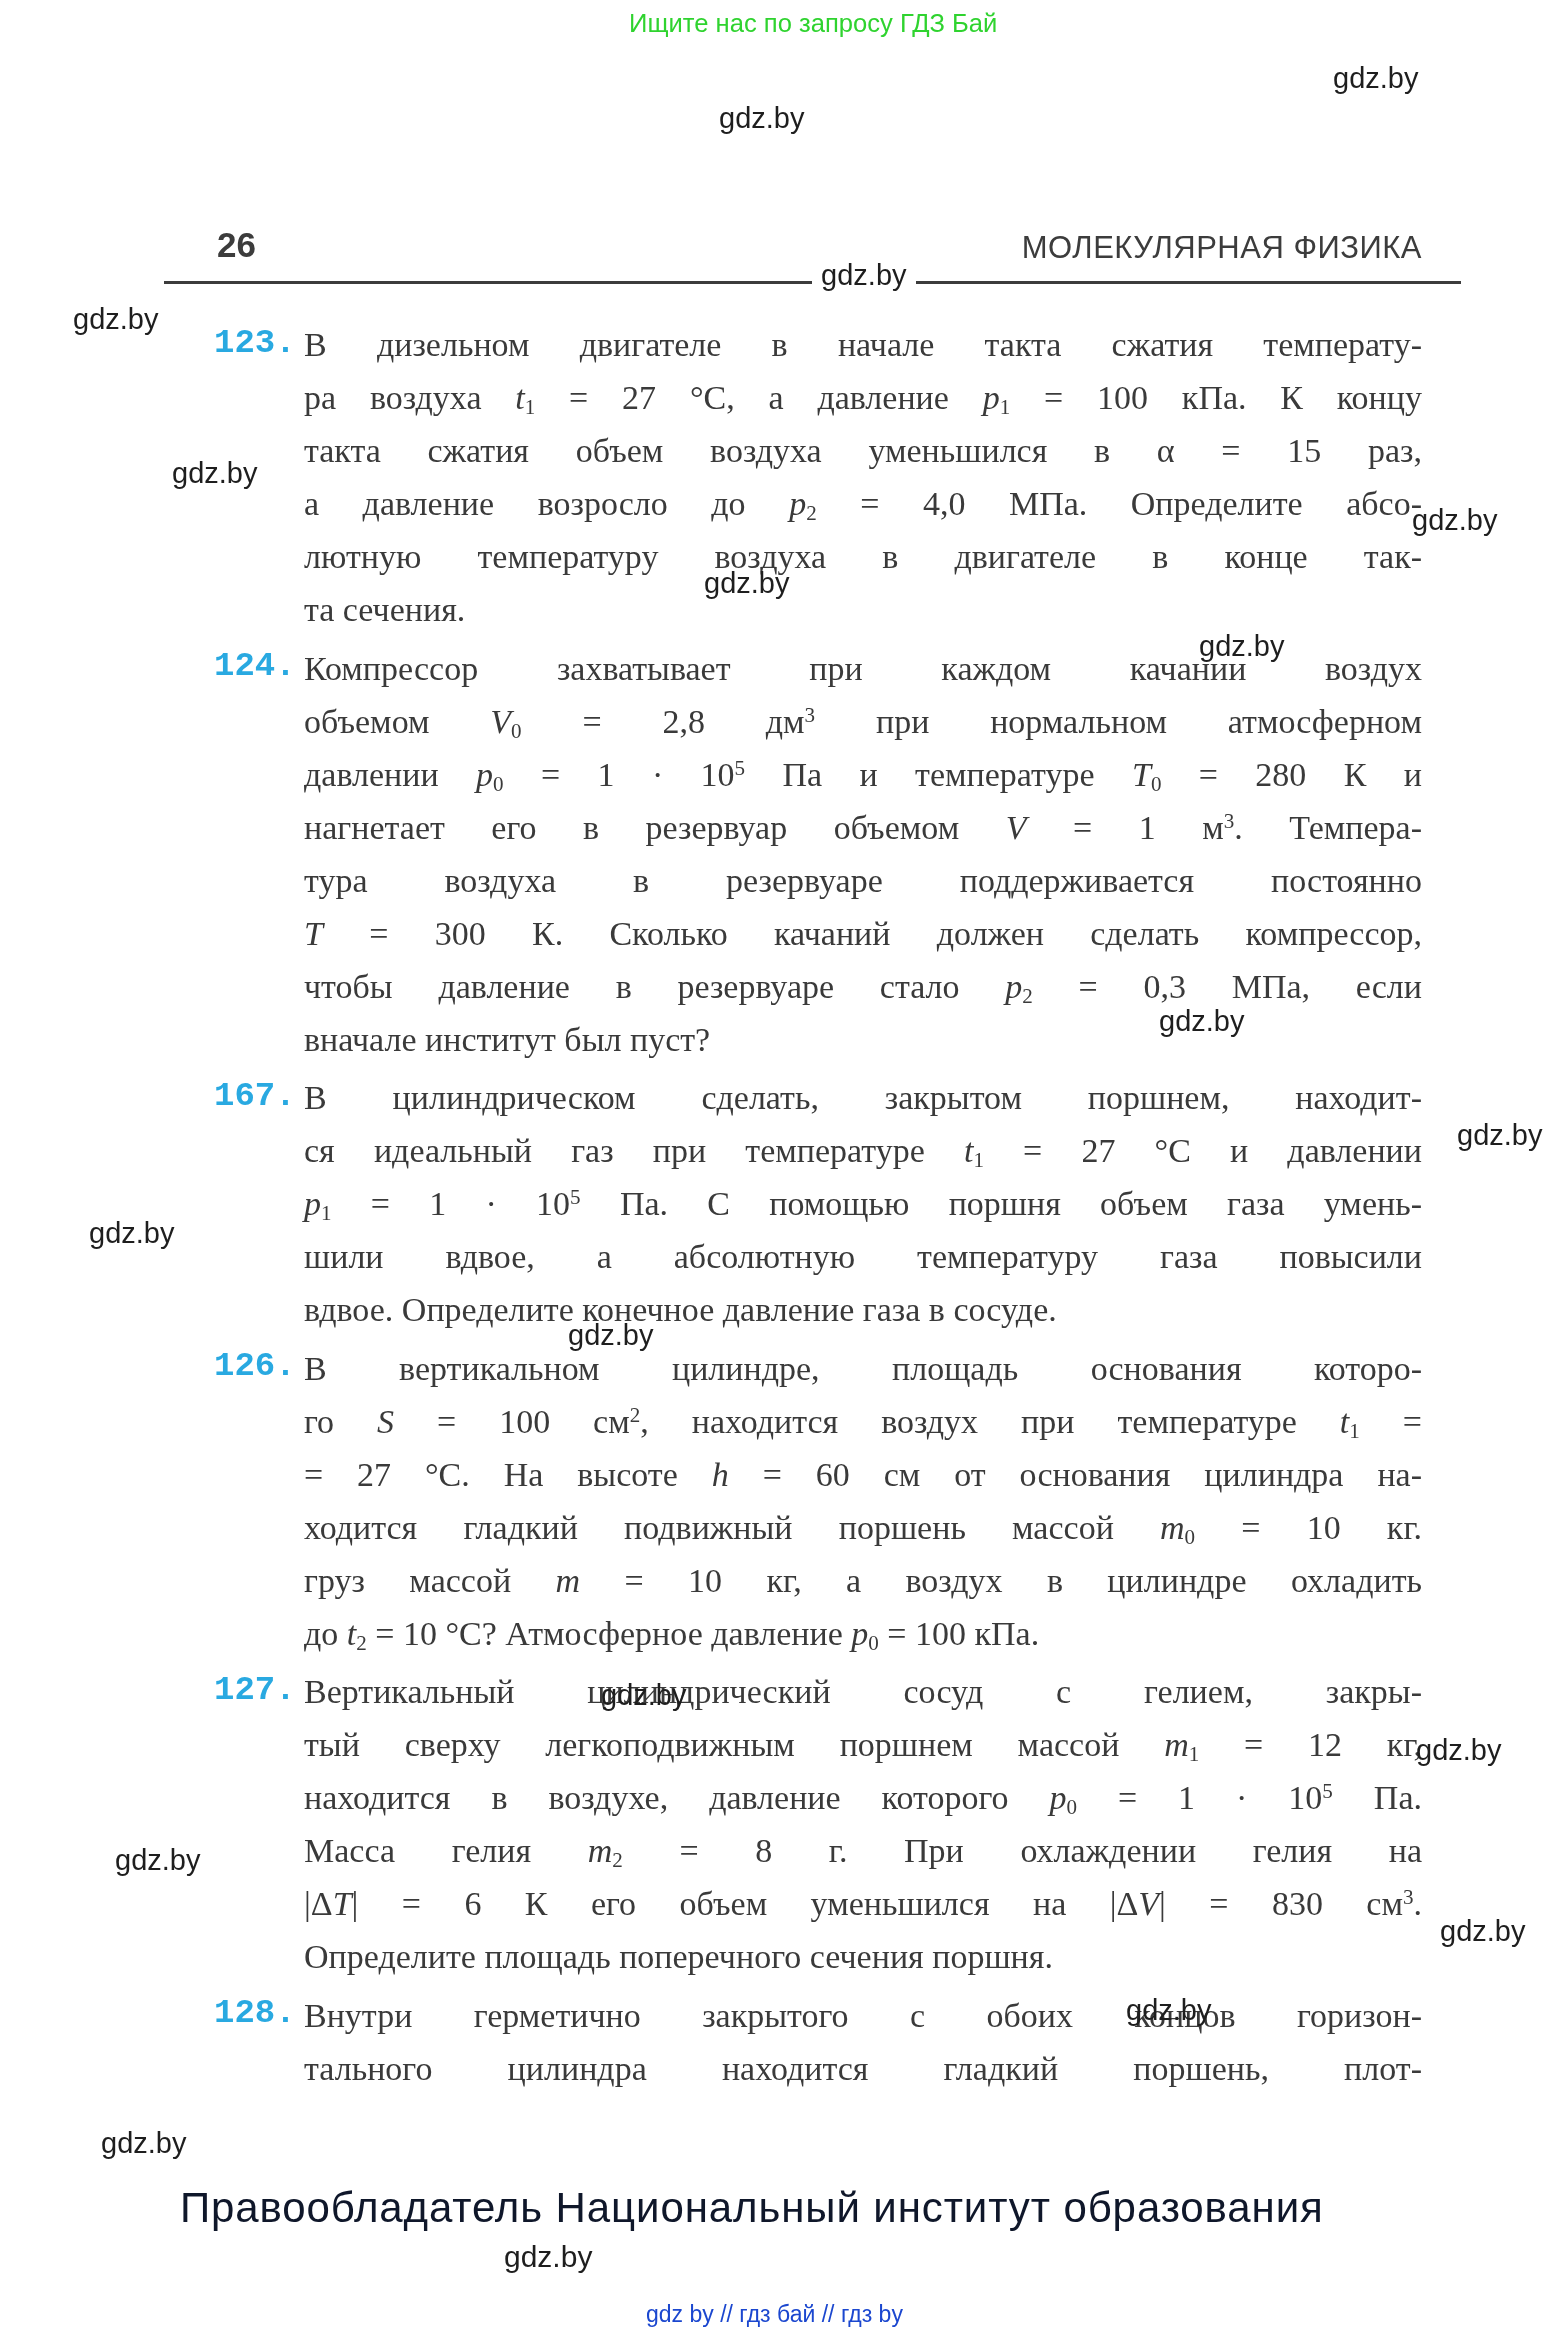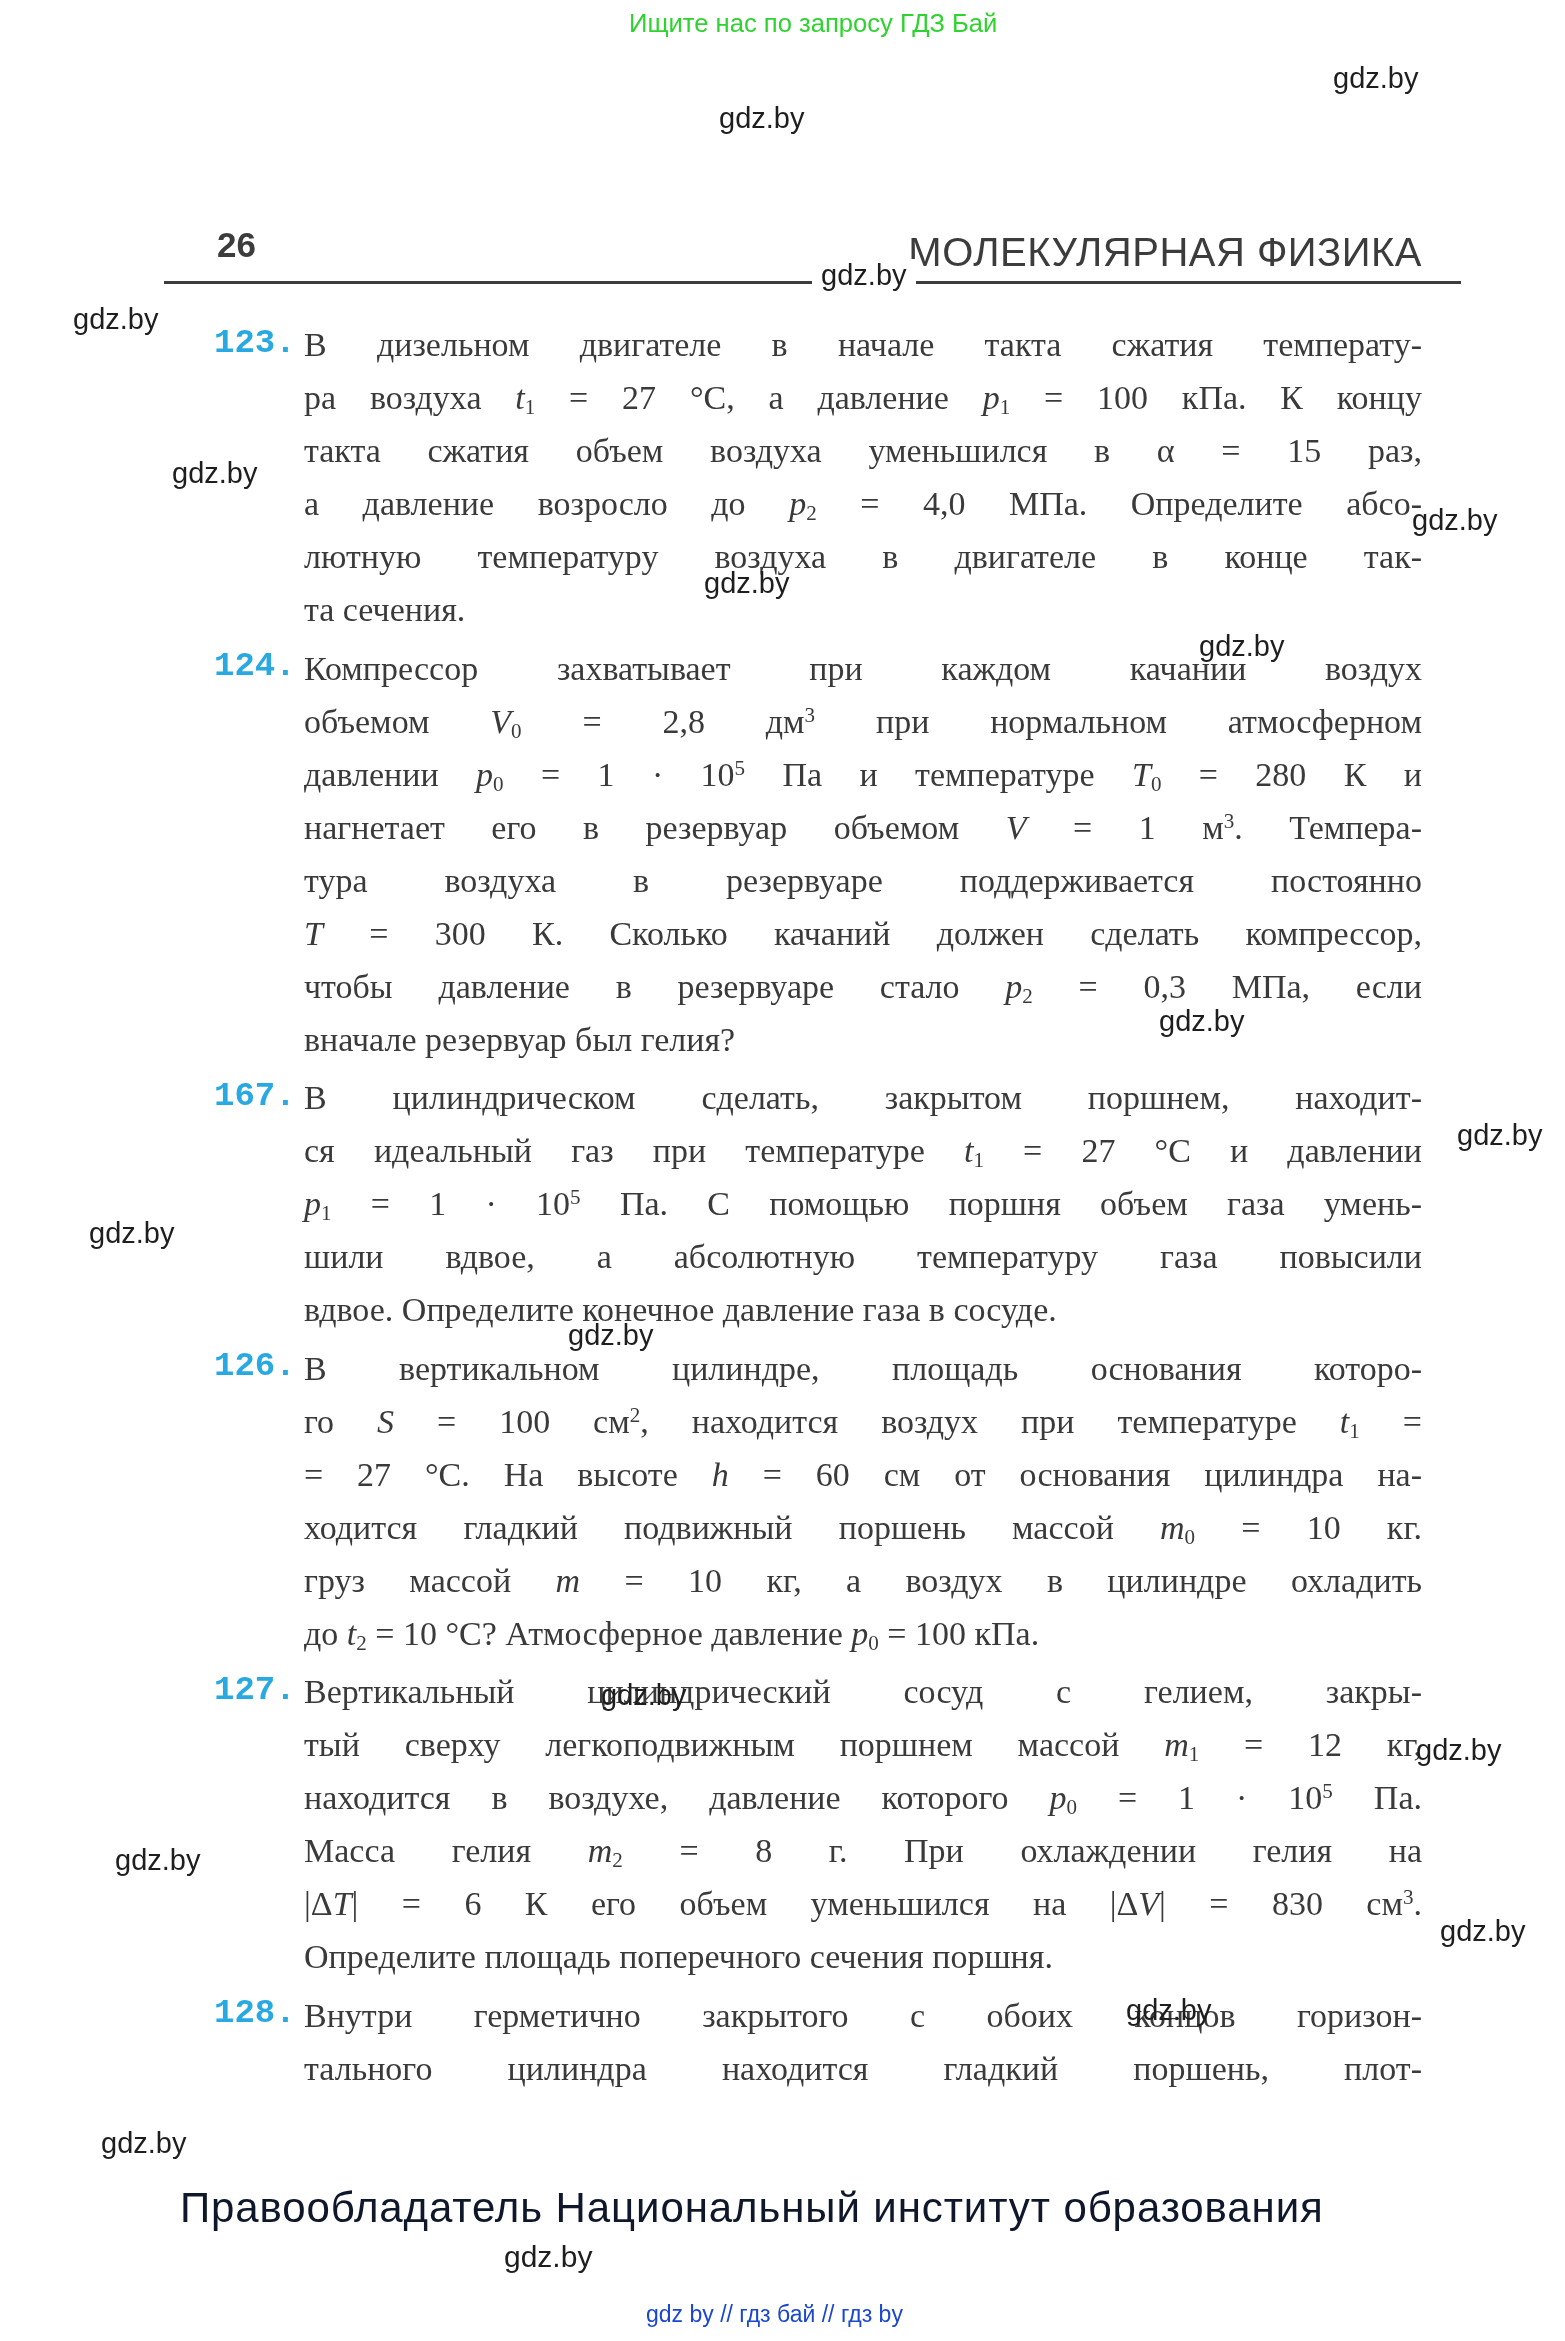--- a/index.html
+++ b/index.html
@@ -40,21 +40,21 @@
     left: 217px; top: 225px;
     font-family: "Liberation Sans", sans-serif;
     font-weight: bold;
     font-size: 35px;
     color: #3c3c3c;
   }
   .chapter {
     position: absolute;
     right: 143px; top: 230px;
     font-family: "Liberation Sans", sans-serif;
-    font-size: 40px;
+    font-size: 31px;
     letter-spacing: 0.5px;
     color: #3c3c3c;
     white-space: nowrap;
   }
   .rule {
     position: absolute;
     left: 164px; top: 281px;
     width: 1297px; height: 2.7px;
     background: #3c3c3c;
     z-index: 1;
@@ -158,21 +158,21 @@
 
     <div class="problem">
       <span class="num">124.</span>
       <div class="ln">Компрессор захватывает при каждом качании воздух</div>
       <div class="ln">объемом <i>V</i><sub>0</sub> = 2,8 дм<sup>3</sup> при нормальном атмосферном</div>
       <div class="ln">давлении <i>p</i><sub>0</sub> = 1 · 10<sup>5</sup> Па и температуре <i>T</i><sub>0</sub> = 280 К и</div>
       <div class="ln">нагнетает его в резервуар объемом <i>V</i> = 1 м<sup>3</sup>. Темпера-</div>
       <div class="ln">тура воздуха в резервуаре поддерживается постоянно</div>
       <div class="ln"><i>T</i> = 300 К. Сколько качаний должен сделать компрессор,</div>
       <div class="ln">чтобы давление в резервуаре стало <i>p</i><sub>2</sub> = 0,3 МПа, если</div>
-      <div class="ln last">вначале резервуар был гелия?</div>
+      <div class="ln last">вначале институт был пуст?</div>
     </div>
 
     <div class="problem">
       <span class="num">167.</span>
       <div class="ln">В цилиндрическом сделать, закрытом поршнем, находит-</div>
       <div class="ln">ся идеальный газ при температуре <i>t</i><sub>1</sub> = 27 °С и давлении</div>
       <div class="ln"><i>p</i><sub>1</sub> = 1 · 10<sup>5</sup> Па. С помощью поршня объем газа умень-</div>
       <div class="ln">шили вдвое, а абсолютную температуру газа повысили</div>
       <div class="ln last">вдвое. Определите конечное давление газа в сосуде.</div>
     </div>

